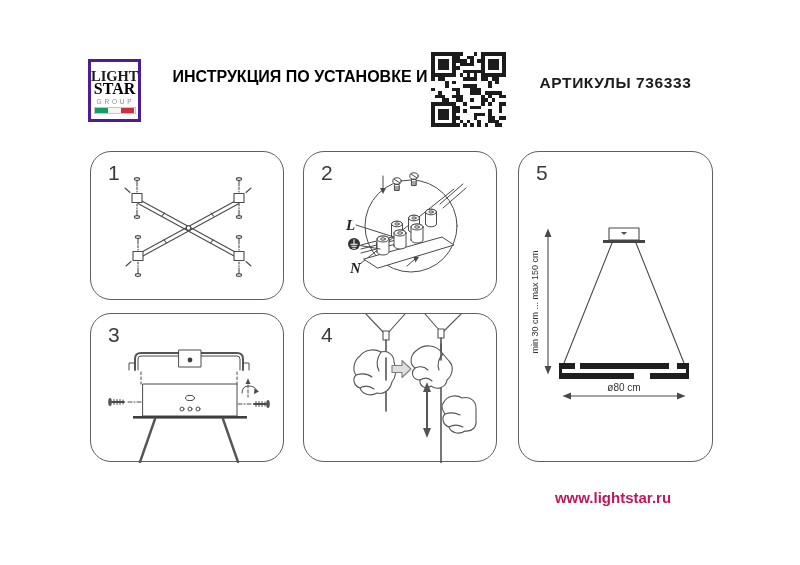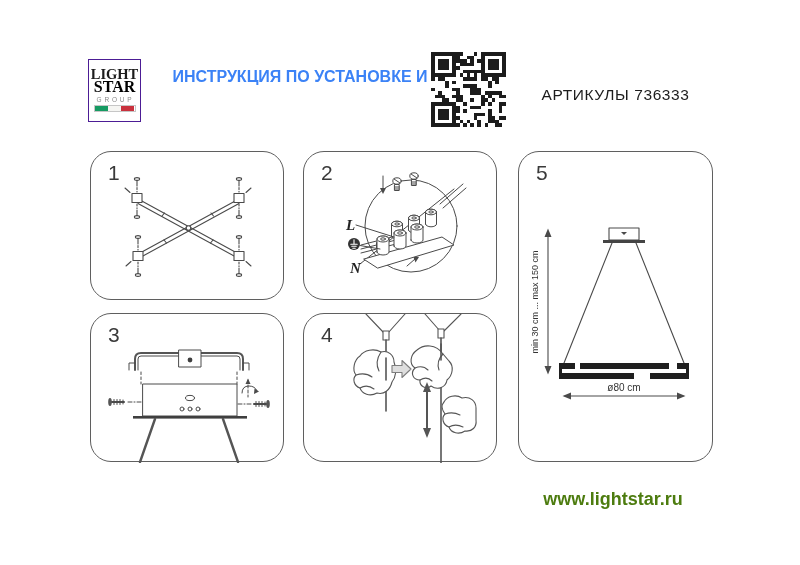--- a/index.html
+++ b/index.html
@@ -3,50 +3,50 @@
 <meta charset="utf-8">
 <style>
   html,body{margin:0;padding:0;}
   body{
     width:800px;height:565px;position:relative;background:#ffffff;
     font-family:"Liberation Sans",sans-serif;overflow:hidden;color:#1d1d1d;
   }
   .abs{position:absolute;}
   
   .logo-box{
-    left:88px;top:59px;width:53px;height:63px;border:1px solid #4c1d95;
+    left:88px;top:59px;width:53px;height:63px;border:3px solid #4c1d95;
     box-sizing:border-box;text-align:center;background:#fff;
   }
   .logo-light{font-family:"Liberation Serif",serif;font-weight:bold;font-size:14.5px;line-height:12px;margin-top:8px;color:#1c1c1c;}
   .logo-star{font-family:"Liberation Serif",serif;font-weight:bold;font-size:16px;line-height:13px;color:#000000;}
   .logo-group{font-size:6.5px;letter-spacing:2.8px;color:#8a8a8a;margin-top:3px;text-indent:2px;line-height:7px;}
   .flag{width:40px;height:4.5px;margin:3px auto 0;display:flex;outline:0.5px solid #c6c6c6;}
   .flag div{flex:1;height:100%;}
   .title{
     left:145px;top:66px;width:310px;text-align:center;
-    font-weight:bold;font-size:16px;line-height:21.5px;color:#3b82f6;
+    font-weight:bold;font-size:16px;line-height:21.5px;color:#000000;
   }
   #qr{left:431px;top:52px;width:75px;height:75px;fill:#1c1c1c;}
   .series-box{left:528px;top:71px;width:175px;text-align:center;}
   .series{font-weight:bold;font-size:11.5px;letter-spacing:0.2px;color:#222;}
-  .articles{font-weight:normal;font-size:15.5px;letter-spacing:0.6px;margin-top:15px;color:#1c1c1c;}
+  .articles{font-weight:bold;font-size:15.5px;letter-spacing:0.6px;margin-top:3px;color:#1c1c1c;}
   
   .panel{
     position:absolute;border:1.4px solid #5f5f5f;border-radius:21px;
     background:#fff;box-sizing:border-box;
   }
   .panel svg{position:absolute;left:0;top:0;}
   .num{position:absolute;left:17px;top:9px;font-size:21px;color:#3a3a3a;font-weight:400;}
   #p1{left:90px;top:151px;width:194px;height:149px;}
   #p2{left:303px;top:151px;width:194px;height:149px;}
   #p3{left:90px;top:313px;width:194px;height:149px;}
   #p4{left:303px;top:313px;width:194px;height:149px;}
   #p5{left:518px;top:151px;width:195px;height:311px;}
   
-  .url{left:530px;top:489px;width:166px;text-align:center;font-weight:bold;font-size:18px;color:#4d7c0f;}
+  .url{left:530px;top:489px;width:166px;text-align:center;font-weight:bold;font-size:15px;color:#be185d;}
   svg text{font-family:"Liberation Sans",sans-serif;}
   .label-serif{font-family:"Liberation Serif",serif;font-style:italic;font-weight:bold;}
 </style>
 </head>
 <body>
 
 <div>
 
   <div class="abs logo-box">
     <div class="logo-light">LIGHT</div>

